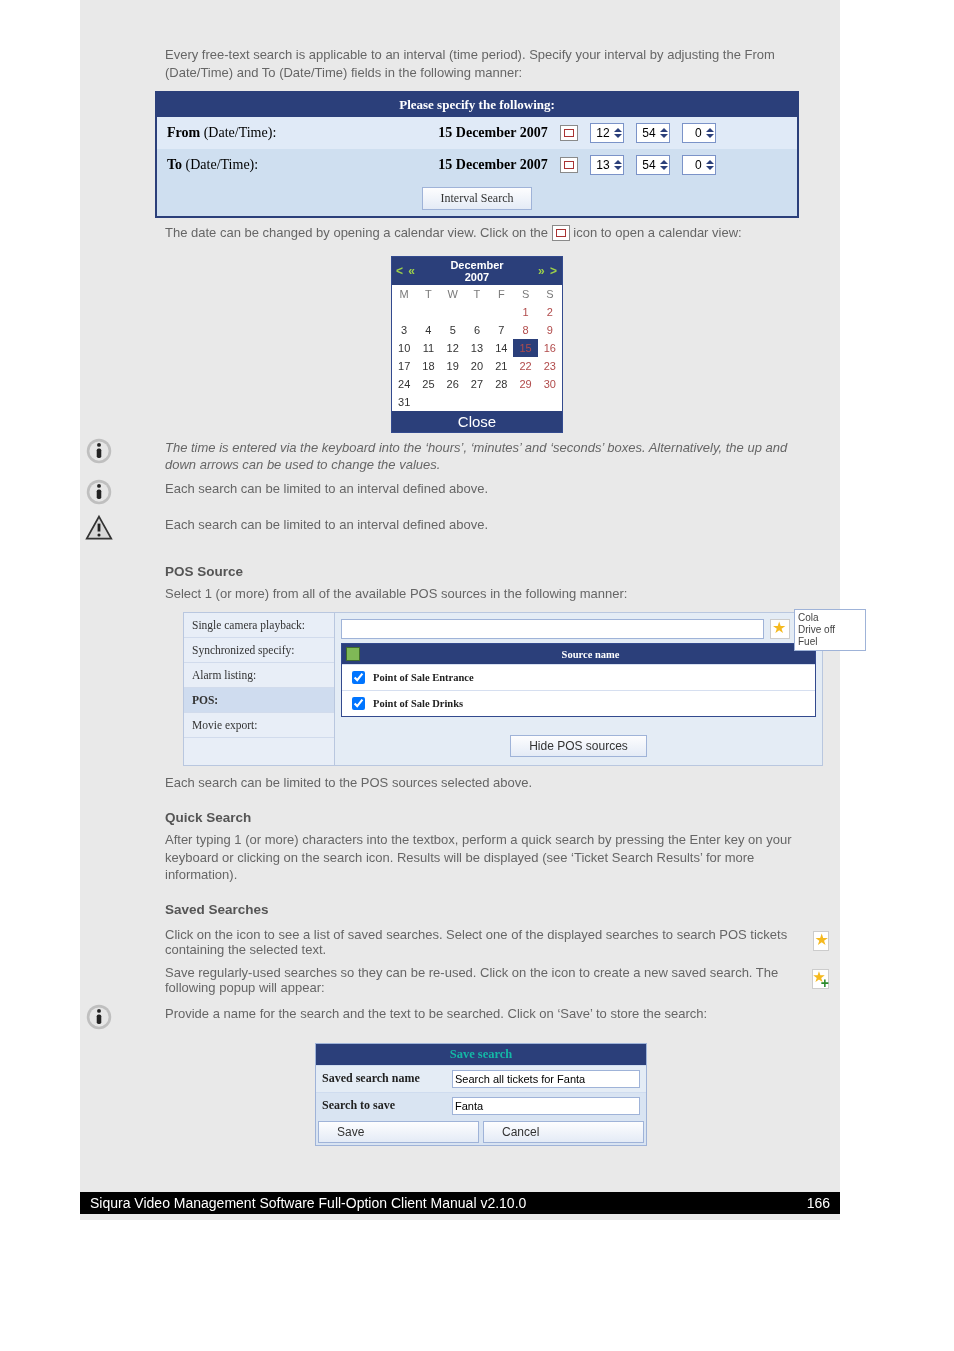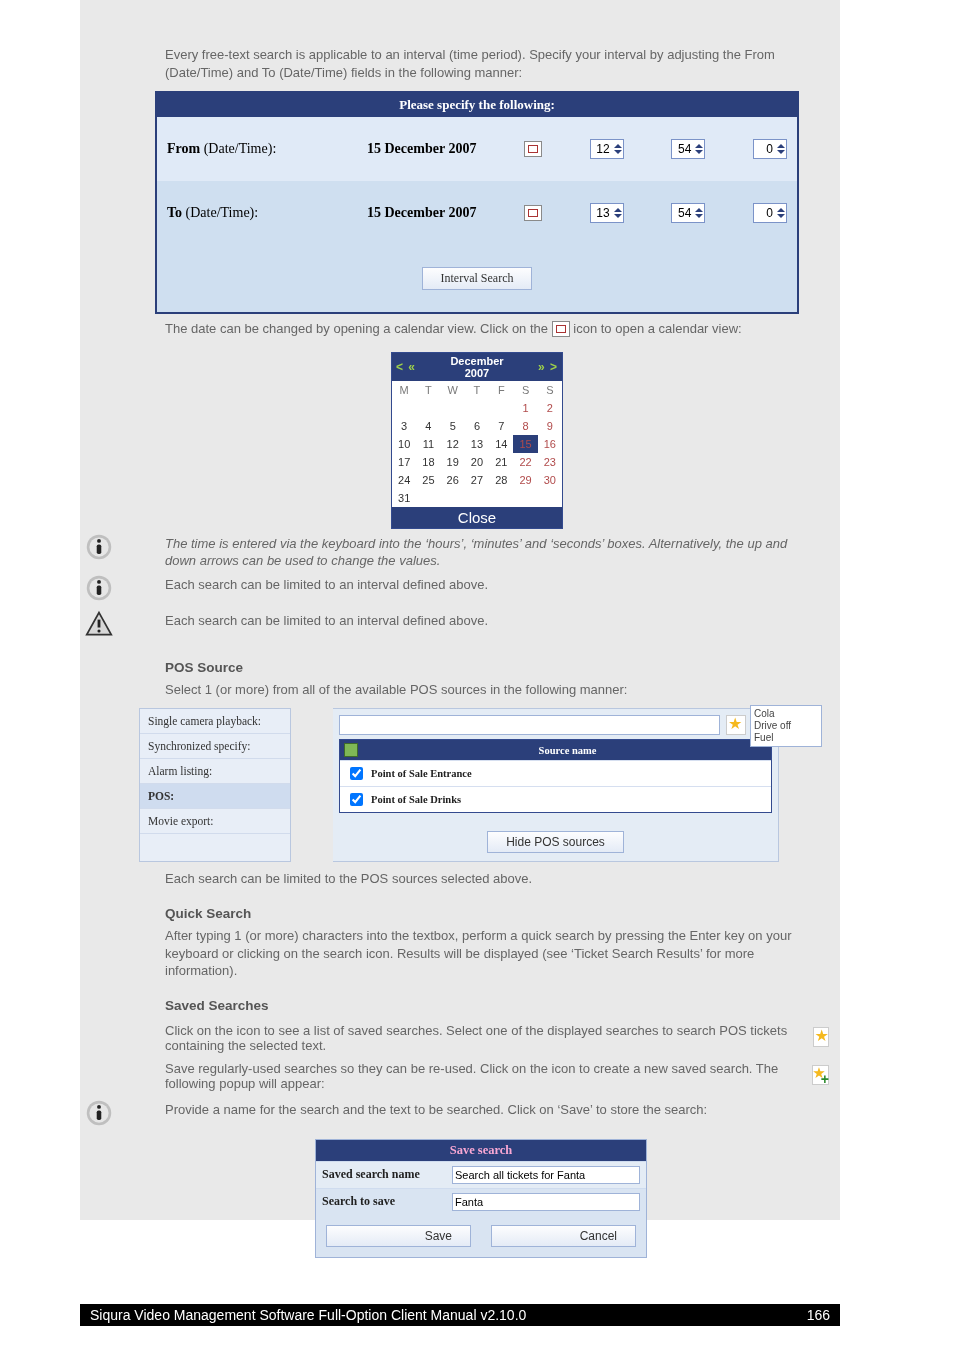--- a/index.html
+++ b/index.html
@@ -68,28 +68,28 @@
     font-weight: bold;
     text-align: center;
     padding: 4px 0;
     font-family: "Times New Roman", serif;
   }
   .panel-interval .row {
     display: flex;
     align-items: center;
     font-family: "Times New Roman", serif;
     font-size: 14px;
-    padding: 22px 10px;
+    padding: 6px 10px;
   }
   .panel-interval .row.alt1 { background: #e0eaf7; }
   .panel-interval .row.alt2 { background: #cfdff0; }
   .panel-interval .row.center { justify-content: center; background: #cfdff0; }
   .panel-interval .label { width: 200px; color: #000; }
   .panel-interval .value {
-    flex: 1; display: flex; align-items: center; justify-content: space-between;
+    flex: 1; display: flex; align-items: center; justify-content: center;
     gap: 12px;
   }
   .date-text { font-weight: bold; color: #000; font-family: "Times New Roman", serif; }
   .cal-mini {
     width: 16px; height: 14px; border: 1px solid #8a8a8a; background: #fff;
     display: inline-flex; align-items: center; justify-content: center;
   }
   .cal-mini span {
     display:block; width:8px; height:6px; border:1px solid #a33; background:#fff;
   }
@@ -142,24 +142,23 @@
   }
   .calendar th { color: #7a7a7a; font-weight: normal; }
   .calendar .today { background: #2b3f7a; color: #fff; }
   .calendar .wknd { color: #b14b4b; }
   .calendar .close-row {
     background: #2b3f7a; color:#fff; text-align:center; padding: 2px 0; font-size: 15px; cursor:pointer;
   }
 
   
   .pos-panel-wrap {
-    margin: 10px 0 8px 74px;
+    margin: 10px 0 8px 118px;
     width: 640px;
     display: flex;
-    gap: 42px;
   }
   .pos-sidebar {
     width: 150px;
     background: #e8eef7;
     border: 1px solid #b9c7df;
     font-family: "Times New Roman", serif;
     font-size: 11.5px;
   }
   .pos-sidebar .item {
     padding: 6px 8px; border-bottom: 1px solid #d1dbec; color: #333;
@@ -215,36 +214,36 @@
   .star-plus-icon::after {
     content:"+"; color:#2c8a2c; font-weight:bold; position:absolute; right:-1px; bottom:-3px; font-size:14px;
   }
 
   
   .save-dialog {
     width: 330px; margin: 8px 0 8px 250px;
     border: 1px solid #9fb3d8;
   }
   .save-dialog .title {
-    background:#2b3f7a; color:#f9a8d4; text-align:center; padding:3px 0;
+    background:#2b3f7a; color:#14b8a6; text-align:center; padding:3px 0;
     font-family:"Times New Roman",serif; font-weight:bold; font-size:12.5px;
   }
   .save-dialog .row {
     display:flex; align-items:center; font-family:"Times New Roman",serif;
     font-size:12px; padding:4px 6px; background:#e4ecf5; border-top:1px solid #cfdcef;
   }
   .save-dialog .row .lab { width:130px; color:#222; font-weight:bold; }
   .save-dialog .row.alt { background:#d9e4f2; }
   .save-dialog input[type=text] {
     flex:1; height:16px; border:1px solid #9fb3d8; font-size:11px; padding:0 2px;
   }
   .save-dialog .btn-row {
     display:flex; background:#d9e4f2;
   }
-  .save-dialog .btn-row .btn { flex:1; margin:10px; text-align:right; border-radius:0; }
+  .save-dialog .btn-row .btn { flex:1; margin:2px; text-align:left; border-radius:0; }
 
   .inline-iconline {
     display:flex; align-items:center; gap:6px;
     padding: 4px 60px 4px 100px;
     font-size:13px; color:#666;
   }
   .inline-iconline.right-icon { justify-content: space-between; }
   .note-row {
     position: relative;
     padding-left: 100px;

